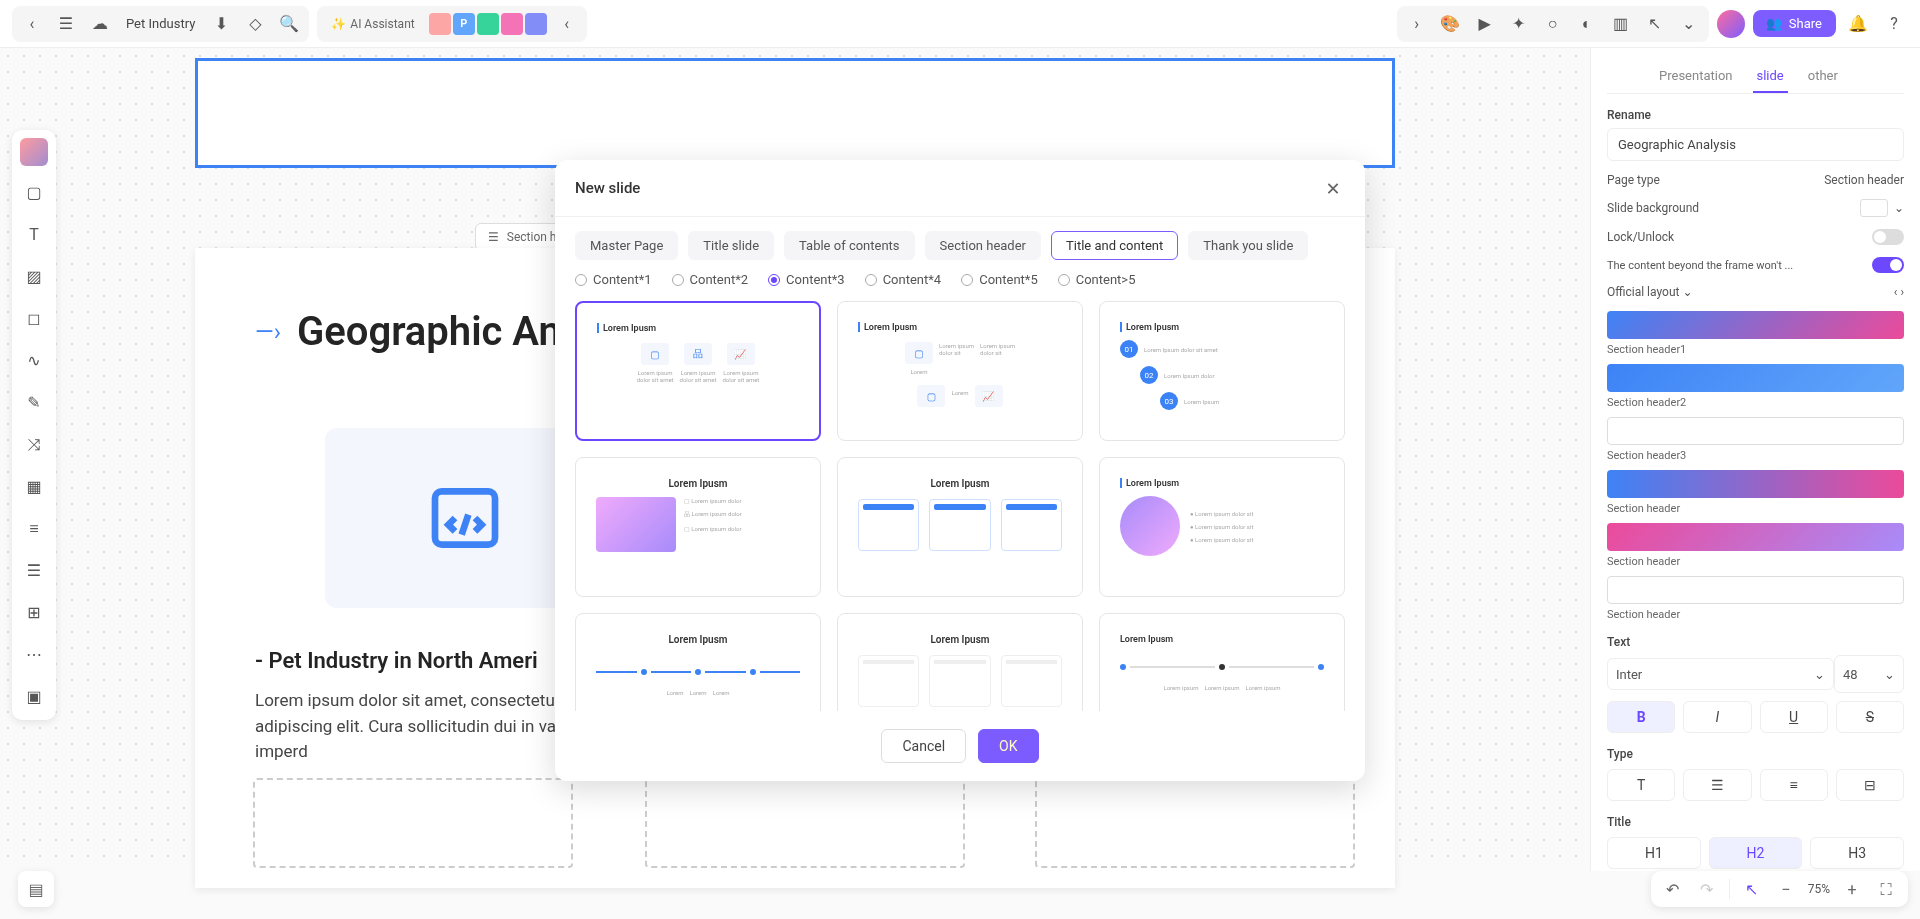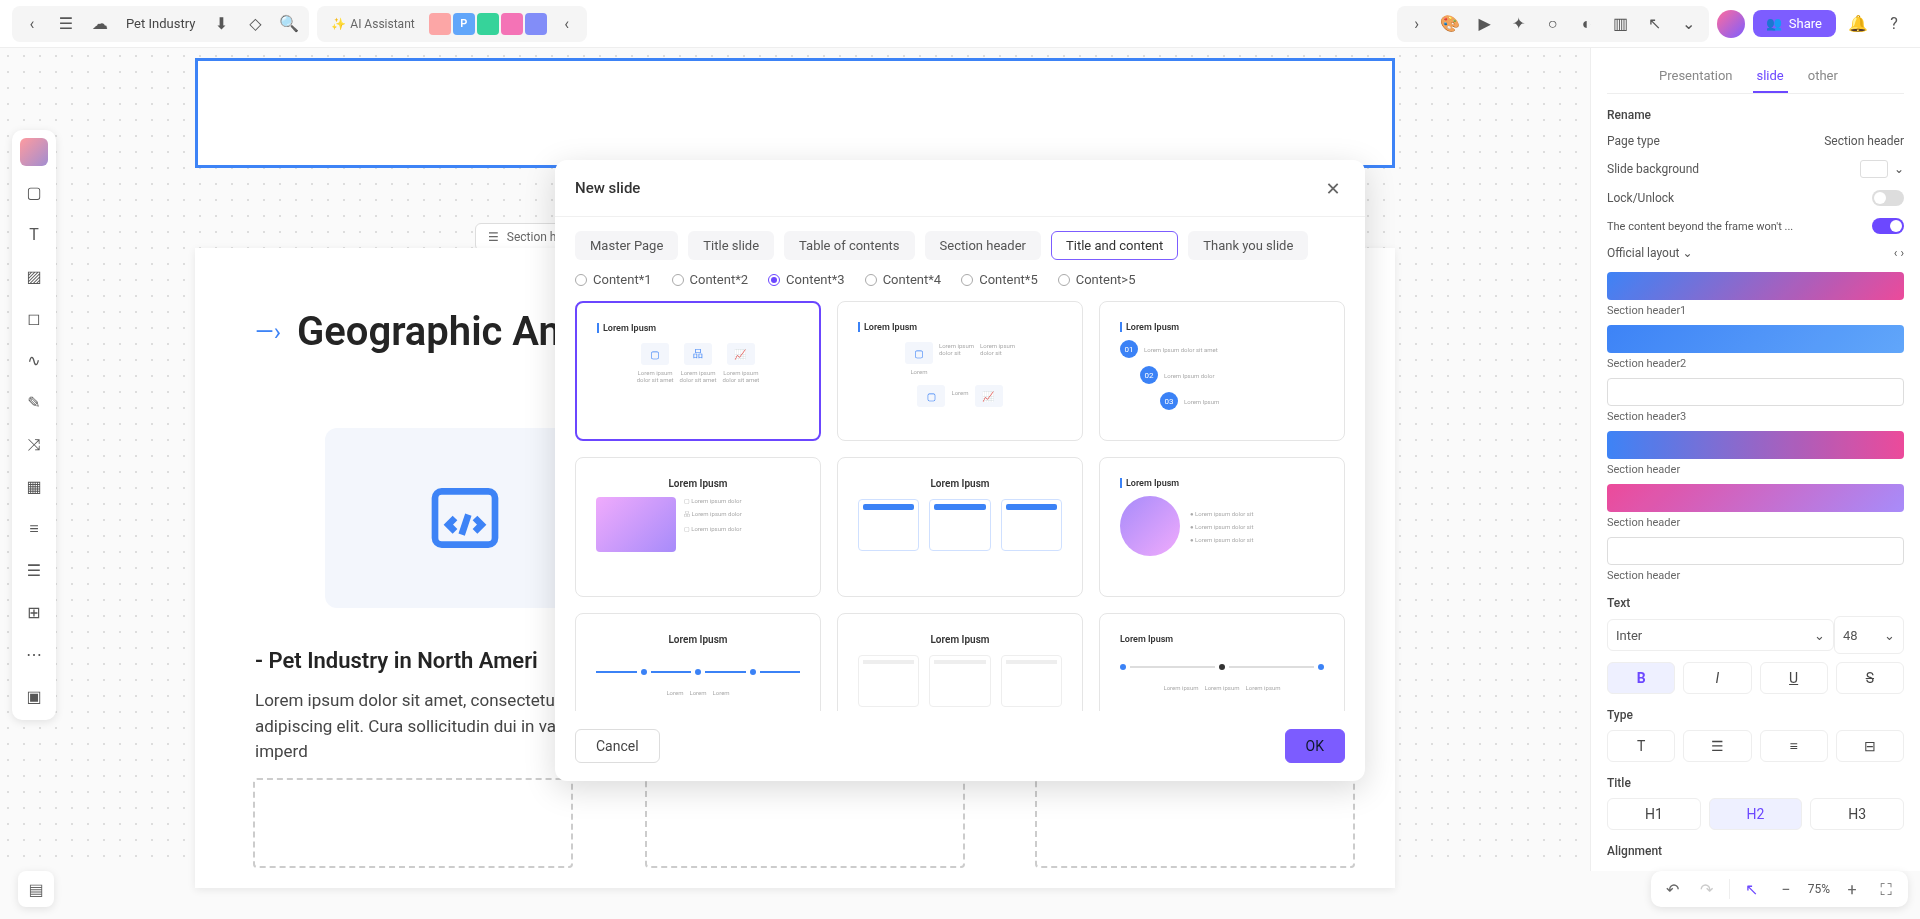--- a/index.html
+++ b/index.html
@@ -95,23 +95,23 @@
 .tmpl-row { display: flex; gap: 6px; margin-top: 10px; justify-content: center; }
 .tmpl-box { width: 28px; height: 22px; background: #f3f6fc; border-radius: 3px; display: flex; align-items: center; justify-content: center; color: #3b82f6; font-size: 10px; }
 .tmpl-sub { font-size: 6px; color: #aaa; margin-top: 4px; text-align: center; }
 .tmpl-col { display: flex; flex-direction: column; align-items: center; }
 .tmpl-circle { width: 60px; height: 60px; border-radius: 50%; background: linear-gradient(135deg,#a78bfa,#f0abfc); }
 .tmpl-img { width: 80px; height: 55px; border-radius: 4px; background: linear-gradient(135deg,#f0abfc,#a78bfa); }
 .tmpl-num { width: 18px; height: 18px; border-radius: 50%; background: #3b82f6; color: #fff; font-size: 8px; display: flex; align-items: center; justify-content: center; }
 .tmpl-line { height: 2px; background: #3b82f6; flex: 1; }
 .tmpl-card { flex: 1; border: 1px solid #cfe0ff; border-radius: 4px; height: 52px; padding: 4px; }
 .tmpl-card-h { height: 6px; background: #3b82f6; border-radius: 2px; margin-bottom: 4px; }
-.modal-foot { display: flex; justify-content: space-between; gap: 12px; padding: 14px 20px 18px; }
+.modal-foot { display: flex; justify-content: center; gap: 12px; padding: 14px 20px 18px; }
 .btn { border: 1px solid #ddd; background: #fff; border-radius: 6px; padding: 8px 20px; font-size: 14px; cursor: pointer; color: #444; }
-.btn.primary { background: #7c5cff; color: #0f172a; border-color: #7c5cff; }
+.btn.primary { background: #7c5cff; color: #fef9c3; border-color: #7c5cff; }
 </style>
 </head>
 <body>
 
 <div class="top-toolbar">
   <div class="tb-group">
     <div class="tb-icon">‹</div>
     <div class="tb-icon">☰</div>
     <div class="tb-icon">☁</div>
     <span class="doc-name">Pet Industry</span>
@@ -188,20 +188,21 @@
   <div class="rail-icon">▣</div>
 </div>
 
 <div class="right-panel">
   <div class="tabs">
     <div class="tab">Presentation</div>
     <div class="tab active">slide</div>
     <div class="tab">other</div>
   </div>
   <div class="rp-label">Rename</div>
+  <input class="rp-input" value="Geographic Analysis" style="">
   <div class="rp-row">
     <span>Page type</span>
     <span>Section header</span>
   </div>
   <div class="rp-row">
     <span>Slide background</span>
     <span style="display:flex;gap:6px;align-items:center">
         <span class="swatch"></span>
         <span>⌄</span>
       </span>

